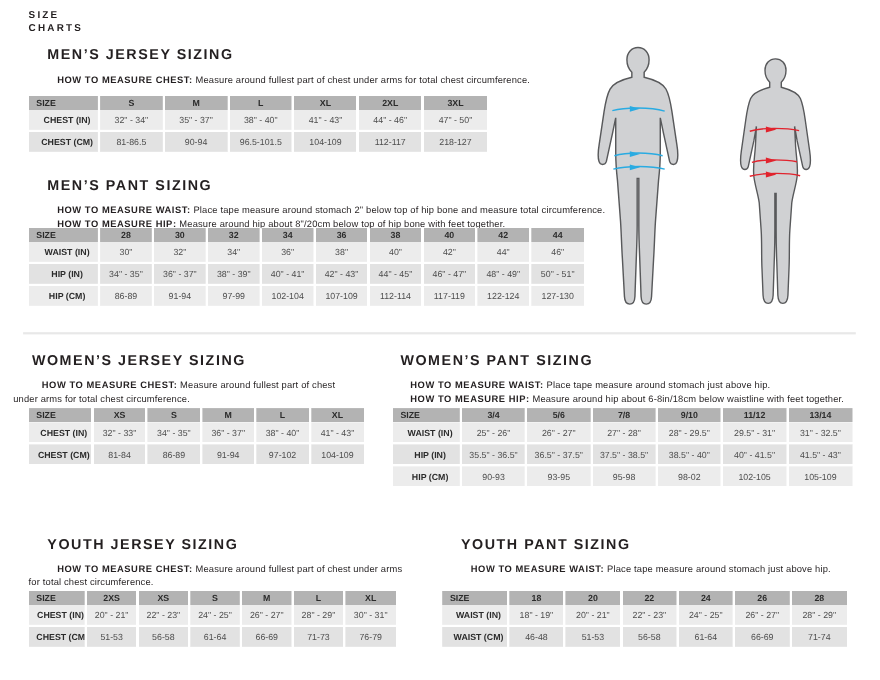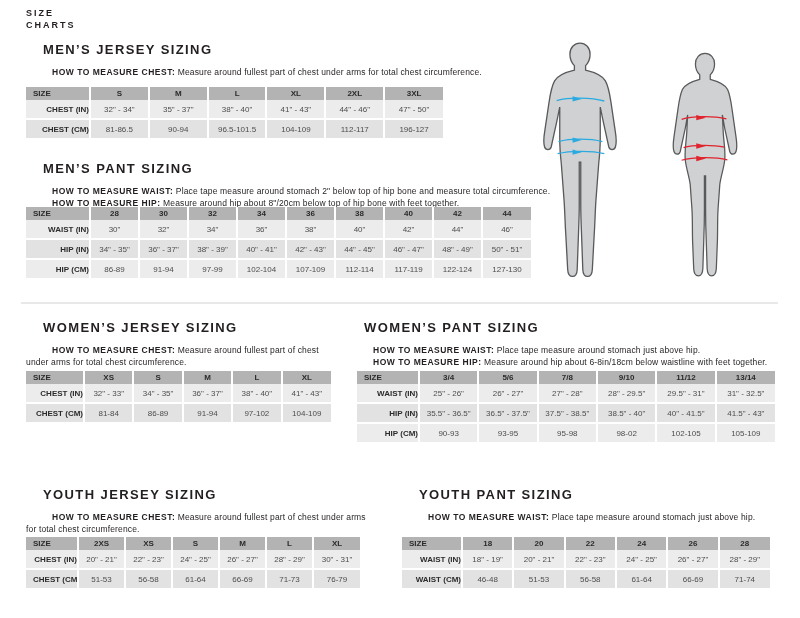--- a/index.html
+++ b/index.html
@@ -12,21 +12,21 @@
   .instr{font-size:8.5px;line-height:12px;letter-spacing:.15px;color:#231f20;}
   .instr b{letter-spacing:.5px;padding-left:26px;}
   .tblwrap{position:absolute;}
   table{width:100%;border-collapse:collapse;table-layout:fixed;}
   th,td{font-size:8px;padding:0;border-right:2px solid #fff;border-bottom:2px solid #fff;
         vertical-align:middle;white-space:nowrap;overflow:hidden;}
   th:last-child,td:last-child{border-right:none;margin-left:24px;}
   tr:last-child th,tr:last-child td{border-bottom:none;}
   thead th{background:#b3b3b3;height:13px;font-weight:bold;text-align:center;color:#2b2b2b;}
   thead th.lbl{text-align:left;padding-left:7px;}
-  tbody th.lbl{text-align:right;padding-left:7px;font-weight:bold;color:#2b2b2b;}
+  tbody th.lbl{text-align:center;padding-left:7px;font-weight:bold;color:#2b2b2b;}
   tbody th,tbody td{height:18px;}
   tbody td{text-align:center;color:#4d4d4d;}
   tbody tr:nth-child(odd) th,tbody tr:nth-child(odd) td{background:#ececec;}
   tbody tr:nth-child(even) th,tbody tr:nth-child(even) td{background:#e2e2e2;}
   .divider{position:absolute;left:21px;top:302px;width:757px;height:2px;background:#e8e8e8;}
   .fig{position:absolute;}
 </style>
 </head>
 <body>
 
@@ -67,21 +67,21 @@
             <td>44" - 46"</td>
             <td>47" - 50"</td>
           </tr>
           <tr>
             <th class="lbl">CHEST (CM)</th>
             <td>81-86.5</td>
             <td>90-94</td>
             <td>96.5-101.5</td>
             <td>104-109</td>
             <td>112-117</td>
-            <td>196-127</td>
+            <td>218-127</td>
           </tr>
         </tbody>
       </table>
     </div>
 
   <div class="sec" style="left:26px;top:161px;width:560px">
     <h2 class="sec-title">MEN’S PANT SIZING</h2>
     <div class="instr"><b>HOW TO MEASURE WAIST:</b> <span>Place tape measure around stomach 2" below top of hip bone and measure total circumference.</span></div>
     <div class="instr"><b>HOW TO MEASURE HIP:</b> <span>Measure around hip about 8"/20cm below top of hip bone with feet together.</span></div>
   </div>
@@ -205,21 +205,21 @@
       </g>
       <g>
         <path d="M16,110 C28,106.5 51,106.5 63,109.5" fill="none"></path>
         <polygon points="31,105.5 41,108.3 31,111.1" stroke="none"></polygon>
       </g>
     </g>
   </svg>
 
   <div class="divider"></div>
 
-  <div class="sec" style="left:26px;top:320px;width:310px">
+  <div class="sec" style="left:12px;top:320px;width:310px">
     <h2 class="sec-title">WOMEN’S JERSEY SIZING</h2>
     <div class="instr"><b>HOW TO MEASURE CHEST:</b> <span>Measure around fullest part of chest under arms for total chest circumference.</span></div>
   </div>
   <div class="tblwrap" style="left:26px;top:371px;width:305px">
       <table>
         <colgroup>
           <col style="width: 58px;">
         </colgroup>
         <thead>
           <tr>

